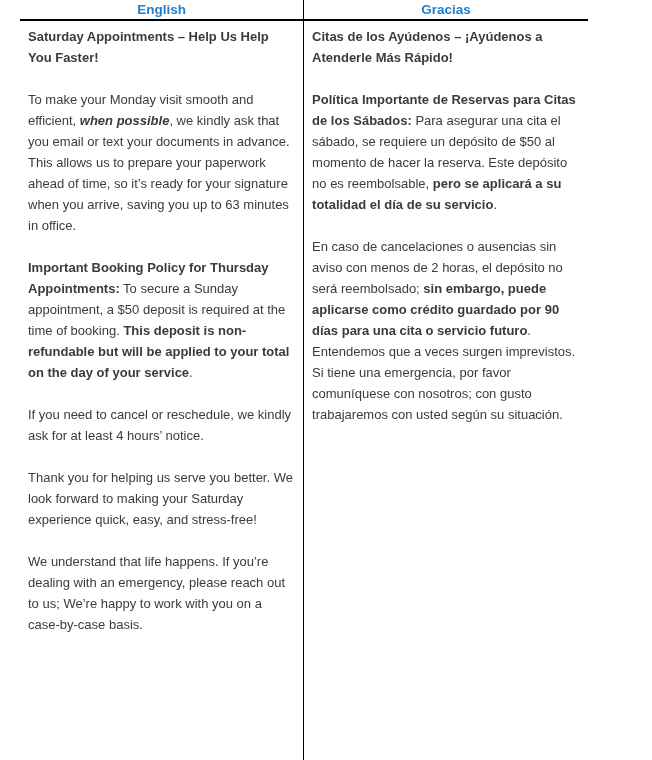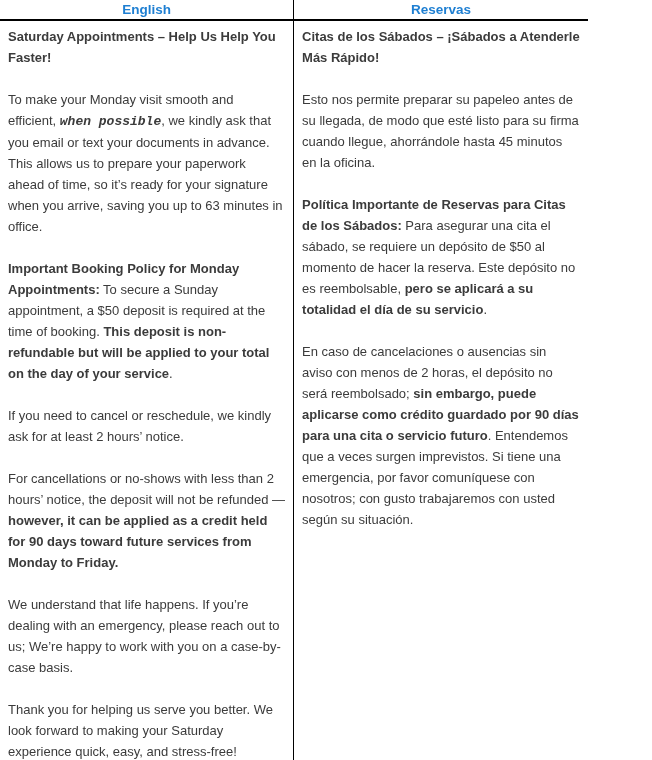--- a/index.html
+++ b/index.html
@@ -9,20 +9,21 @@
   }
   * { box-sizing: border-box; }
   html, body { margin: 0; padding: 0; background: #ffffff; }
   body { font-family: "Liberation Sans", sans-serif; }
 
   .page {
     width: 588px;
     height: 760px;
     background: #ffffff;
     overflow: hidden;
+    padding-left: 20px;
   }
   .ttable {
     display: flex;
     flex-direction: column;
     height: 100%;
   }
   .header-row {
     display: flex;
     border-bottom: 2px solid var(--border-color);
   }
@@ -49,42 +50,40 @@
     line-height: 21px;
     color: var(--body-color);
   }
   .cell.first {
     border-right: 1px solid var(--border-color);
   }
   .cell p {
     margin: 0 0 21px 0;
   }
   .b { font-weight: bold; }
-  .i { font-style: italic; font-family: Liberation Mono, monospace; }
+  .i { font-style: italic; }
 </style>
 </head>
 <body>
 
 <div class="page">
   <div class="ttable">
     <div class="header-row">
       <div class="header-cell first">English</div>
-      <div class="header-cell">Reservas</div>
+      <div class="header-cell">Gracias</div>
     </div>
     <div class="body-row">
       <div class="cell first">
           <p><span class="b">Saturday Appointments – Help Us Help You Faster!</span></p>
           <p><span>To make your Monday visit smooth and efficient, </span><span class="b i">when possible</span><span>, we kindly ask that you email or text your documents in advance.  This allows us to prepare your paperwork ahead of time, so it’s ready for your signature when you arrive, saving you up to 63 minutes in office.</span></p>
-          <p><span class="b">Important Booking Policy for Monday Appointments:</span><span> To secure a Sunday appointment, a $50 deposit is required at the time of booking. </span><span class="b">This deposit is non-refundable but will be applied to your total on the day of your service</span><span>.</span></p>
-          <p><span>If you need to cancel or reschedule, we kindly ask for at least 2 hours’ notice.</span></p>
-          <p><span>For cancellations or no-shows with less than 2 hours’ notice, the deposit will not be refunded — </span><span class="b">however, it can be applied as a credit held for 90 days toward future services from Monday to Friday.</span></p>
+          <p><span class="b">Important Booking Policy for Thursday Appointments:</span><span> To secure a Sunday appointment, a $50 deposit is required at the time of booking. </span><span class="b">This deposit is non-refundable but will be applied to your total on the day of your service</span><span>.</span></p>
+          <p><span>If you need to cancel or reschedule, we kindly ask for at least 4 hours’ notice.</span></p>
+          <p><span>Thank you for helping us serve you better.  We look forward to making your Saturday experience quick, easy, and stress-free!</span></p>
           <p><span>We understand that life happens. If you’re dealing with an emergency, please reach out to us; We’re happy to work with you on a case-by-case basis.</span></p>
-          <p><span>Thank you for helping us serve you better.  We look forward to making your Saturday experience quick, easy, and stress-free!</span></p>
         </div>
       <div class="cell">
-          <p><span class="b">Citas de los Sábados – ¡Sábados a Atenderle Más Rápido!</span></p>
-          <p><span>Esto nos permite preparar su papeleo antes de su llegada, de modo que esté listo para su firma cuando llegue, ahorrándole hasta 45 minutos en la oficina.</span></p>
+          <p><span class="b">Citas de los Ayúdenos – ¡Ayúdenos a Atenderle Más Rápido!</span></p>
           <p><span class="b">Política Importante de Reservas para Citas de los Sábados:</span><span> Para asegurar una cita el sábado, se requiere un depósito de $50 al momento de hacer la reserva. Este depósito no es reembolsable, </span><span class="b">pero se aplicará a su totalidad el día de su servicio</span><span>.</span></p>
           <p><span>En caso de cancelaciones o ausencias sin aviso con menos de 2 horas, el depósito no será reembolsado; </span><span class="b">sin embargo, puede aplicarse como crédito guardado por 90 días para una cita o servicio futuro</span><span>.  Entendemos que a veces surgen imprevistos. Si tiene una emergencia, por favor comuníquese con nosotros; con gusto trabajaremos con usted según su situación.</span></p>
         </div>
     </div>
   </div>
 </div>
 
 </body></html>

